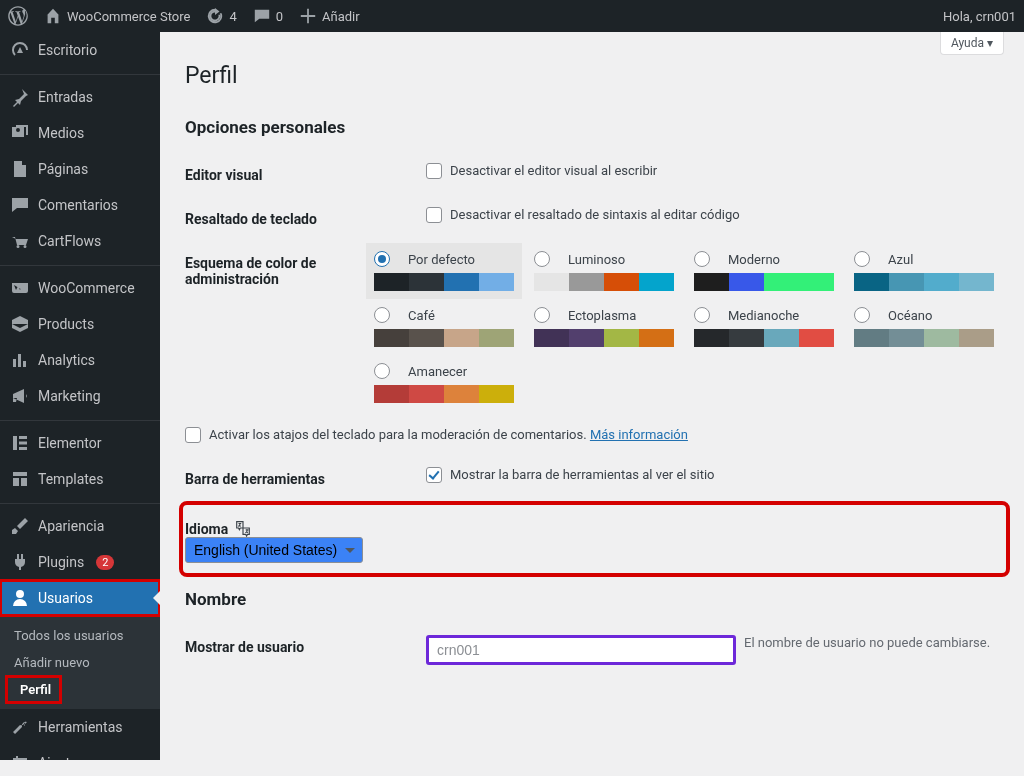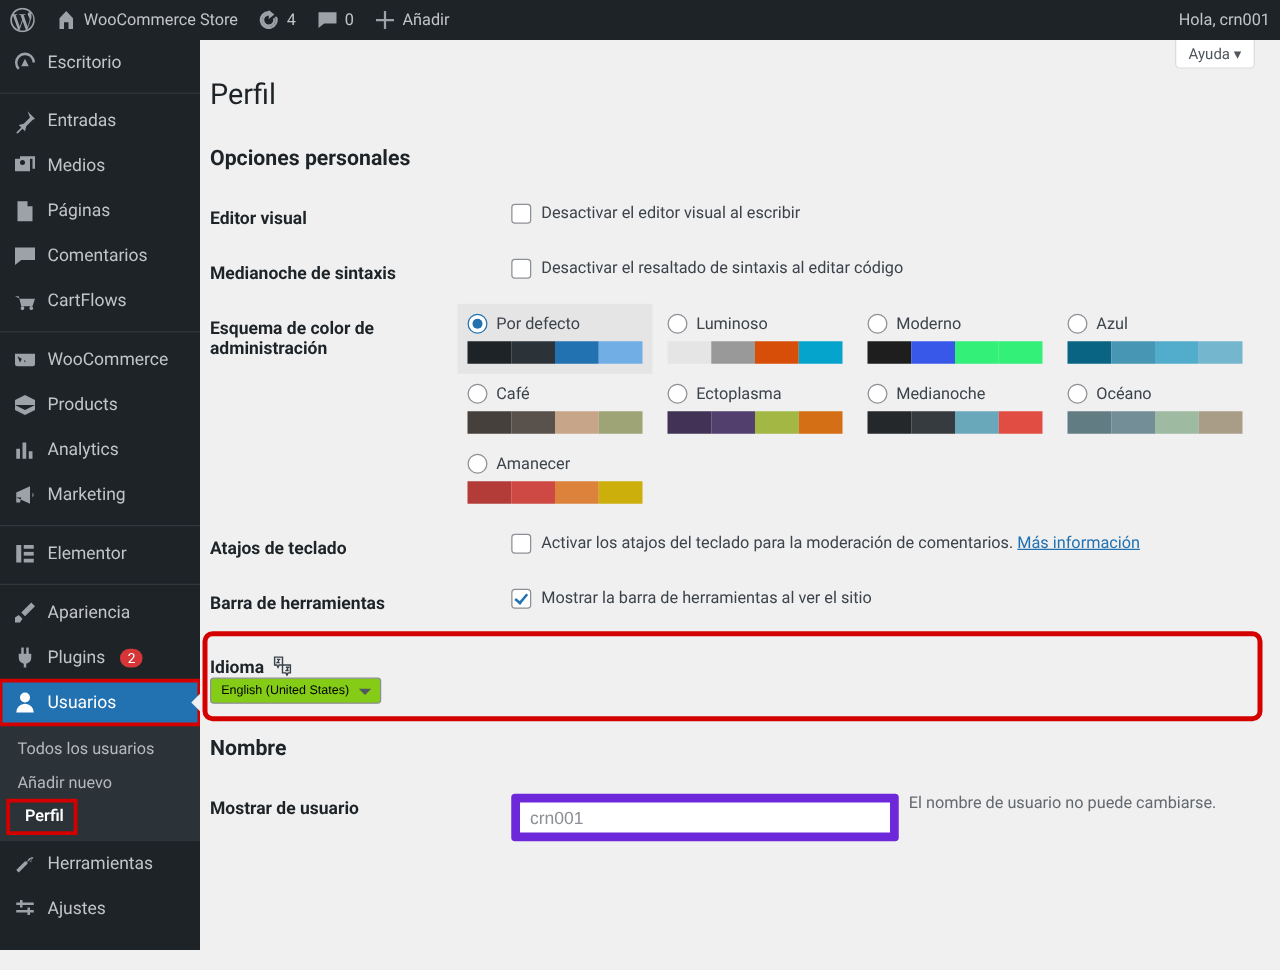--- a/index.html
+++ b/index.html
@@ -19,49 +19,49 @@
   .menu-item.current { background: #2271b1; color: #fff; }
   .menu-item.current svg { fill: #fff; }
   .menu-item.current::after { content: ""; position: absolute; right: -1px; top: 50%; margin-top: -8px; border: 8px solid transparent; border-right-color: #f0f0f1; }
   .submenu { background: #2c3338; padding: 6px 0; }
   .submenu a { display: block; padding: 6px 10px 6px 14px; color: #b4b9be; text-decoration: none; font-size: 13px; cursor: pointer; }
   .submenu a.current { color: #fff; font-weight: 600; }
   .count { background: #d63638; color: #fff; border-radius: 9px; font-size: 11px; padding: 1px 6px; margin-left: 4px; }
   .hl-red { outline: 3px solid #d40000; outline-offset: -2px; }
 
   
-  #content { position: absolute; top: 32px; left: 160px; right: 0; bottom: 0; padding: 10px 20px 20px 8px; overflow: auto; background: #f0f0f1; }
+  #content { position: absolute; top: 32px; left: 160px; right: 0; bottom: 0; padding: 10px 20px 20px 25px; overflow: auto; background: #f0f0f1; }
   #help-tab { position: absolute; top: 0; right: 20px; background: #fff; border: 1px solid #dcdcde; border-top: none; padding: 4px 10px; font-size: 12px; color: #50575e; border-radius: 0 0 4px 4px; cursor: pointer; }
   h1#page-title { font-size: 23px; font-weight: 400; color: #1d2327; padding: 20px 0 10px; }
   h2.section { font-size: 17px; font-weight: 700; color: #1d2327; margin: 18px 0 14px; }
 
   .form-row { display: flex; align-items: flex-start; padding: 12px 0; }
   .form-row .label { width: 241px; font-weight: 700; color: #1d2327; padding-top: 4px; font-size: 14px; }
   .form-row .field { flex: 1; display: flex; flex-wrap: wrap; gap: 8px; }
   .chk { width: 16px; height: 16px; border: 1px solid #8c8f94; border-radius: 3px; background: #fff; display: inline-flex; align-items: center; justify-content: center; cursor: pointer; position: relative; }
   .chk.checked::after { content: ""; width: 4px; height: 8px; border: solid #2271b1; border-width: 0 2px 2px 0; transform: rotate(40deg); position: relative; top: -1px; }
   .chk-label { color: #3c434a; }
   a.link { color: #2271b1; text-decoration: underline; cursor: pointer; }
 
   .schemes { display: flex; flex-wrap: wrap; gap: 16px 20px; width: 630px; }
   .scheme { width: 140px; cursor: pointer; }
-  .scheme .radio-row { display: flex; align-items: center; gap: 7px; margin-bottom: 6px; }
+  .scheme .radio-row { display: flex; align-items: center; gap: 18px; margin-bottom: 6px; }
   .radio { width: 16px; height: 16px; border: 1px solid #8c8f94; border-radius: 50%; background: #fff; position: relative; }
   .radio.checked { border-color: #2271b1; }
   .radio.checked::after { content: ""; position: absolute; inset: 3px; border-radius: 50%; background: #2271b1; }
   .scheme.sel { background: #e5e5e5; padding: 8px; margin: -8px; width: 156px; }
   .swatches { display: flex; height: 18px; }
   .swatches span { flex: 1; }
 
   .hl-box { outline: 4px solid #d40000; outline-offset: 2px; border-radius: 2px; padding: 2px 0; margin: 8px 0; }
-  select.lang { background: #84cc16; border: 1px solid #8c8f94; border-radius: 3px; padding: 4px 24px 4px 8px; font-size: 10px; appearance: none; cursor: pointer; }
+  select.lang { background: #3b82f6; border: 1px solid #8c8f94; border-radius: 3px; padding: 4px 24px 4px 8px; font-size: 14px; appearance: none; cursor: pointer; }
   .lang-wrap { position: relative; display: inline-block; }
   .lang-wrap::after { content: ""; position: absolute; right: 8px; top: 50%; margin-top: -2px; border: 5px solid transparent; border-top-color: #50575e; pointer-events: none; }
 
-  input.txt { background: #fff; border: 7px solid #6d28d9; border-radius: 3px; padding: 4px 8px; width: 310px; font-size: 14px; color: #8c8f94; }
+  input.txt { background: #fff; border: 3px solid #6d28d9; border-radius: 3px; padding: 4px 8px; width: 310px; font-size: 14px; color: #8c8f94; }
   .desc { color: #646970; font-size: 13px; }
   .translate-ico { width:18px; height:18px; fill:#3c434a; vertical-align: -3px; margin-left:2px; }
 </style>
 </head>
 <body>
 
 <div id="adminbar">
   <div class="ab-item">
       <svg width="20" height="20" viewBox="0 0 20 20">
         <path d="M10 .2C4.6.2.2 4.6.2 10s4.4 9.8 9.8 9.8 9.8-4.4 9.8-9.8S15.4.2 10 .2zM1.6 10c0-1.2.3-2.4.8-3.4l4 11C3.7 16.2 1.6 13.3 1.6 10zm8.4 8.4c-.8 0-1.6-.1-2.4-.3l2.5-7.3 2.6 7.1c-.9.3-1.8.5-2.7.5zm1.2-12.3c.5 0 1-.1 1-.1.5 0 .4-.7-.1-.7 0 0-1.4.1-2.3.1-.8 0-2.2-.1-2.2-.1-.5 0-.5.7-.1.7 0 0 .4.1.9.1l1.3 3.7-1.9 5.7L4.6 6.1c.5 0 1-.1 1-.1.5 0 .4-.7-.1-.7 0 0-1.4.1-2.3.1h-.3C4.4 3.1 7 1.6 10 1.6c2.2 0 4.2.8 5.7 2.2h-.1c-.8 0-1.4.7-1.4 1.5 0 .7.4 1.3.8 2 .3.6.7 1.3.7 2.4 0 .7-.3 1.6-.7 2.7l-.9 2.9-3.1-9.2zm6.3-1c.7 1.3 1.1 2.8 1.1 4.4 0 3.4-1.8 6.3-4.6 7.9l2.6-7.4c.5-1.2.6-2.2.6-3.1 0-.7-.1-1.3-.2-1.8h.5z"></path>
@@ -160,20 +160,26 @@
     </div>
   <div class="menu-item sep">
       <svg viewBox="0 0 20 20">
         <rect x="3" y="3" width="4" height="14"></rect>
         <rect x="9" y="3" width="8" height="3"></rect>
         <rect x="9" y="8.5" width="8" height="3"></rect>
         <rect x="9" y="14" width="8" height="3"></rect>
       </svg>
       <span>Elementor</span>
     </div>
+  <div class="menu-item">
+      <svg viewBox="0 0 20 20">
+        <path d="M3 3h14v4H3zm0 6h6v8H3zm8 0h6v8h-6z"></path>
+      </svg>
+      <span>Templates</span>
+    </div>
   <div class="menu-item sep">
       <svg viewBox="0 0 20 20">
         <path d="M15 2l3 3-8 8-3-3zM5 12l3 3-2 3H2v-4z"></path>
       </svg>
       <span>Apariencia</span>
     </div>
   <div class="menu-item">
       <svg viewBox="0 0 20 20">
         <path d="M7 2v5H5v3a5 5 0 0 0 4 4.9V18h2v-3.1A5 5 0 0 0 15 10V7h-2V2h-2v5H9V2z"></path>
       </svg>
@@ -214,21 +220,21 @@
 
   <div class="form-row">
     <div class="label">Editor visual</div>
     <div class="field">
         <span class="chk"></span>
         <span class="chk-label">Desactivar el editor visual al escribir</span>
       </div>
   </div>
 
   <div class="form-row">
-    <div class="label">Medianoche de sintaxis</div>
+    <div class="label">Resaltado de teclado</div>
     <div class="field">
         <span class="chk"></span>
         <span class="chk-label">Desactivar el resaltado de sintaxis al editar código</span>
       </div>
   </div>
 
   <div class="form-row">
     <div class="label">Esquema de color de administración</div>
     <div class="field">
         <div class="schemes" id="schemes">
@@ -338,21 +344,20 @@
               <span style="background:#cf4944"></span>
               <span style="background:#dd823b"></span>
               <span style="background:#ccaf0b"></span>
             </div>
           </div>
         </div>
       </div>
   </div>
 
   <div class="form-row">
-    <div class="label">Atajos de teclado</div>
     <div class="field">
         <span class="chk"></span>
         <span class="chk-label"><span>Activar los atajos del teclado para la moderación de comentarios.</span> <a class="link">Más información</a></span>
       </div>
   </div>
 
   <div class="form-row">
     <div class="label">Barra de herramientas</div>
     <div class="field">
         <span class="chk checked"></span>

